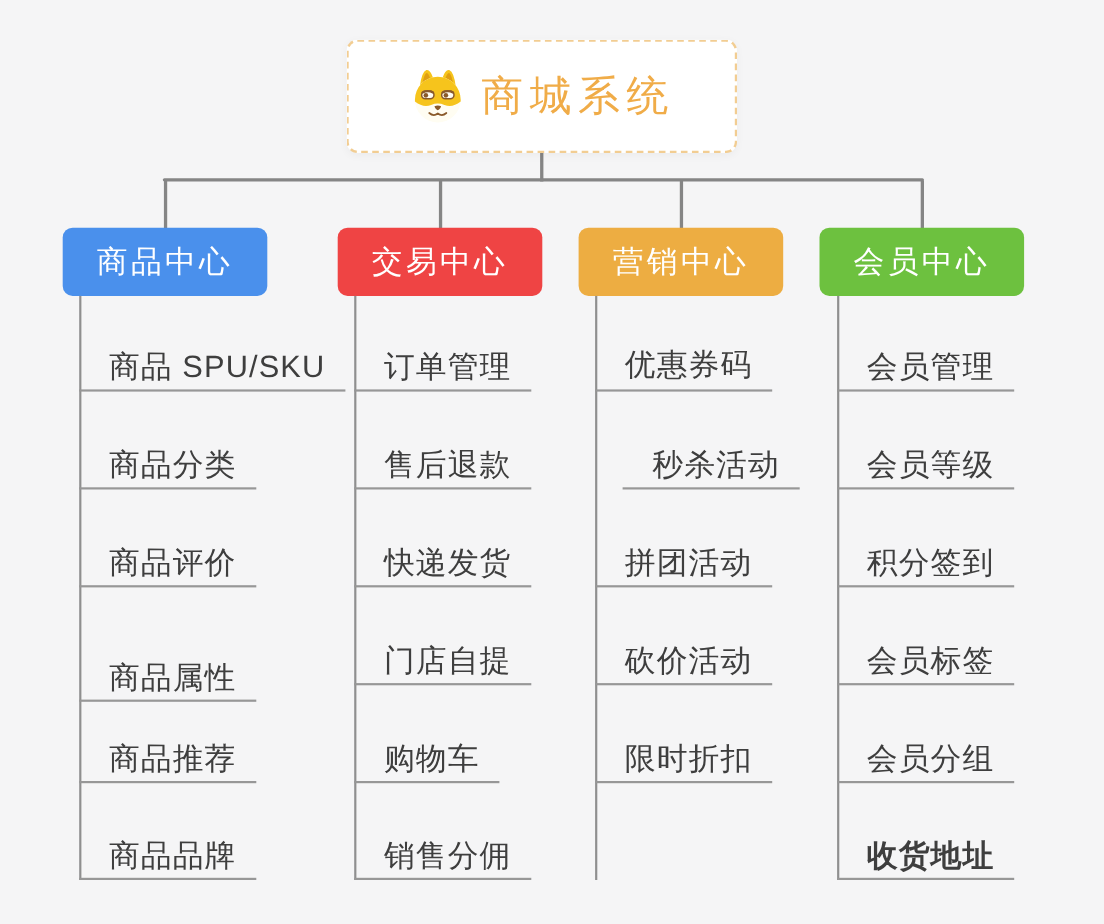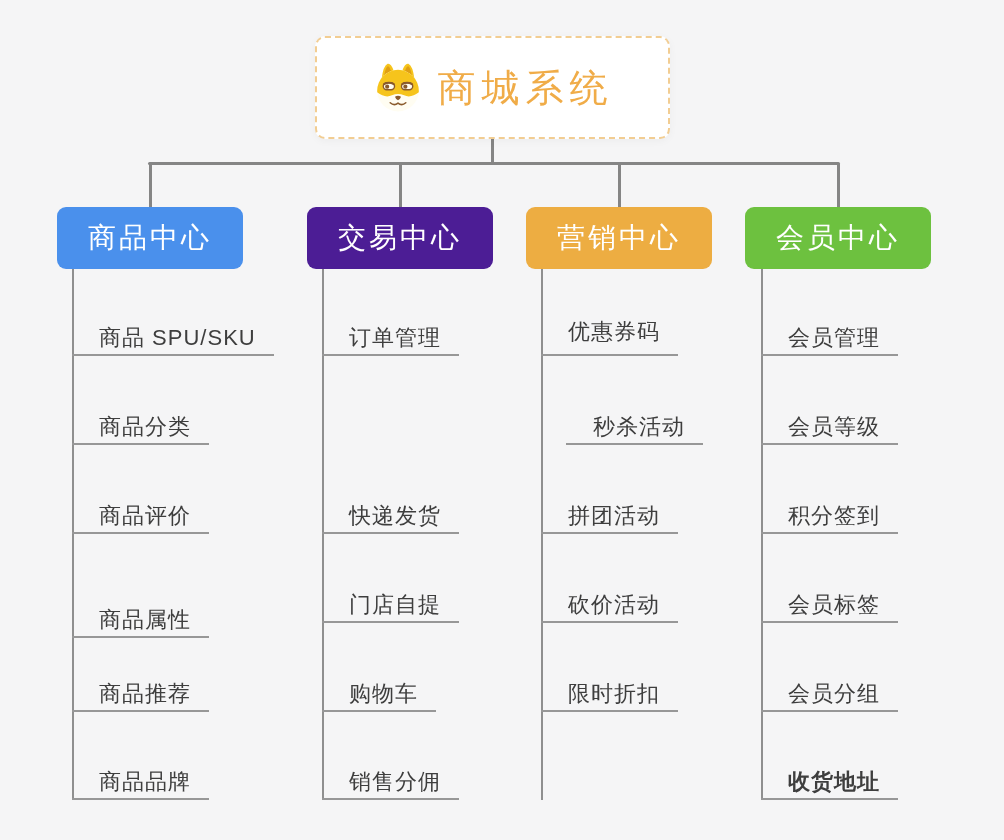--- a/index.html
+++ b/index.html
@@ -51,21 +51,21 @@
   .child-item{
     position:absolute;height:42px;
     box-sizing:border-box;
     padding:0 18px 4px 27px;
     border-bottom:2px solid #979797;
     display:flex;align-items:flex-end;
     white-space:nowrap;
     cursor:pointer;
   }
   .child-label{
-    font-size:22px;letter-spacing:1px;color:#3e3e3e;line-height:1.15;
+    font-size:28px;letter-spacing:1px;color:#3e3e3e;line-height:1.15;
   }
 </style>
 </head>
 <body>
 
 <div id="canvas">
 
   <div class="cline root-drop"></div>
   <div class="cline h-bar"></div>
 
@@ -114,26 +114,29 @@
     <div class="child-item" style="left: 72px; top: 596px; align-items: flex-end;">
       <span class="child-label">商品属性</span>
     </div>
     <div class="child-item" style="left: 72px; top: 670px;">
       <span class="child-label">商品推荐</span>
     </div>
     <div class="child-item" style="left: 72px; top: 758px;">
       <span class="child-label">商品品牌</span>
     </div>
     <div class="cline drop" style="left: 399px;"></div>
-    <div class="branch-node" style="left: 307px; background: #4c1d95;">
+    <div class="branch-node" style="left: 307px; background: #ef4444;">
       <span class="branch-label">交易中心</span>
     </div>
     <div class="trunk" style="left: 322px;"></div>
     <div class="child-item" style="left: 322px; top: 314px;">
       <span class="child-label">订单管理</span>
+    </div>
+    <div class="child-item" style="left: 322px; top: 403px;">
+      <span class="child-label">售后退款</span>
     </div>
     <div class="child-item" style="left: 322px; top: 492px;">
       <span class="child-label">快递发货</span>
     </div>
     <div class="child-item" style="left: 322px; top: 581px;">
       <span class="child-label">门店自提</span>
     </div>
     <div class="child-item" style="left: 322px; top: 670px;">
       <span class="child-label">购物车</span>
     </div>

